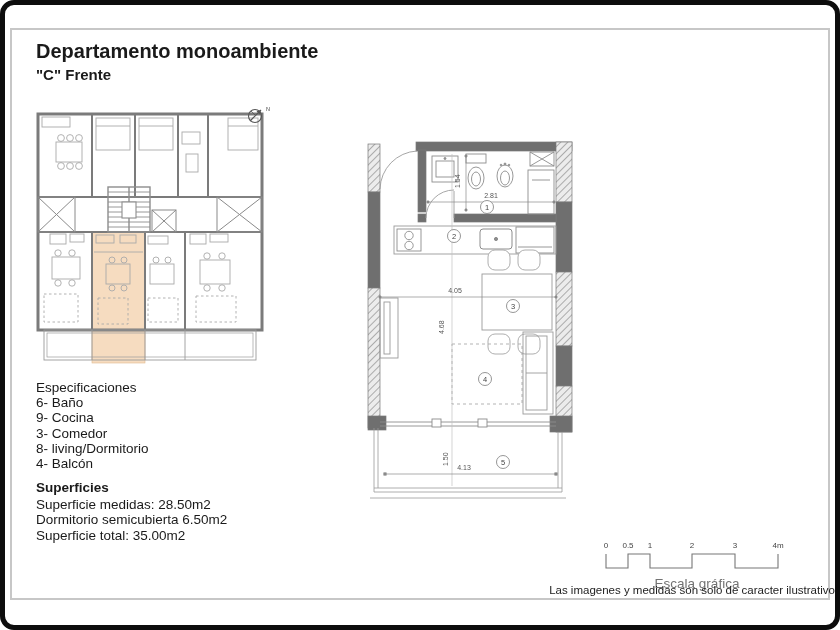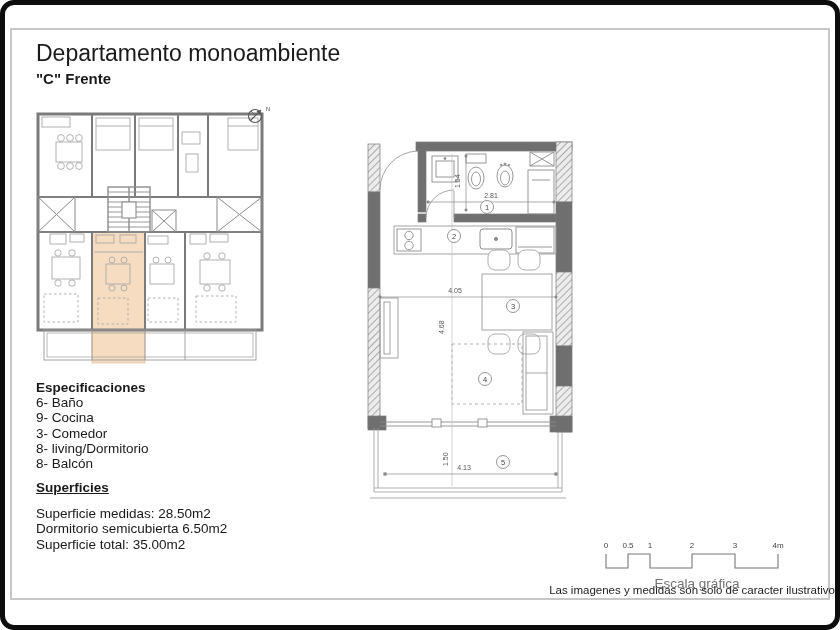--- a/index.html
+++ b/index.html
@@ -5,27 +5,27 @@
   html,body{margin:0;padding:0;}
   body{
     width:840px;height:630px;position:relative;overflow:hidden;
     background:#ffffff;
     font-family:"Liberation Sans", sans-serif;
     color:#1a1a1a;
   }
   .frame{position:absolute;inset:0;border:5px solid #0d0d0d;border-radius:14px;pointer-events:none;}
   .panel{position:absolute;left:10px;top:28px;width:816px;height:568px;border:2px solid #c7c7c7;background:#fff;}
   .title-block{position:absolute;left:24px;top:10px;}
-  .title{font-size:23px;font-weight:normal;letter-spacing:0;}
+  .title{font-size:20px;font-weight:bold;letter-spacing:0;}
   .subtitle{font-size:15px;font-weight:bold;margin-top:3px;}
   .plan-abs{position:absolute;}
   .specs{position:absolute;left:24px;top:350px;font-size:13.5px;line-height:15.2px;}
-  .specs .hd{font-weight:bold;}
+  .specs .hd{font-weight:normal;}
   .areas{position:absolute;left:24px;top:450px;font-size:13.5px;line-height:15.2px;}
-  .areas .hd{font-weight:bold;margin-bottom:11px;text-decoration:underline;}
+  .areas .hd{font-weight:bold;margin-bottom:2px;}
   .scalebox{position:absolute;left:580px;top:508px;width:210px;text-align:center;}
   .scale-label{font-size:13.5px;color:#737373;margin-top:-2px;}
   .disclaimer{position:absolute;left:530px;top:554px;width:300px;text-align:center;font-size:11.5px;color:#222;}
   svg text{font-family:"Liberation Sans", sans-serif;}
 </style>
 </head>
 <body>
 
 <div class="frame"></div>
 
@@ -322,21 +322,21 @@
       <text x="143" y="334.6">5</text>
     </g>
   </svg>
 
   <div class="specs">
     <div class="hd">Especificaciones</div>
     <div>6- Baño</div>
     <div>9- Cocina</div>
     <div>3- Comedor</div>
     <div>8- living/Dormitorio</div>
-    <div>8- Balcón</div>
+    <div>4- Balcón</div>
   </div>
 
   <div class="areas">
     <div class="hd">Superficies</div>
     <div>Superficie medidas: 28.50m2</div>
     <div>Dormitorio semicubierta 6.50m2</div>
     <div>Superficie total: 35.00m2</div>
   </div>
 
   <div class="scalebox">

